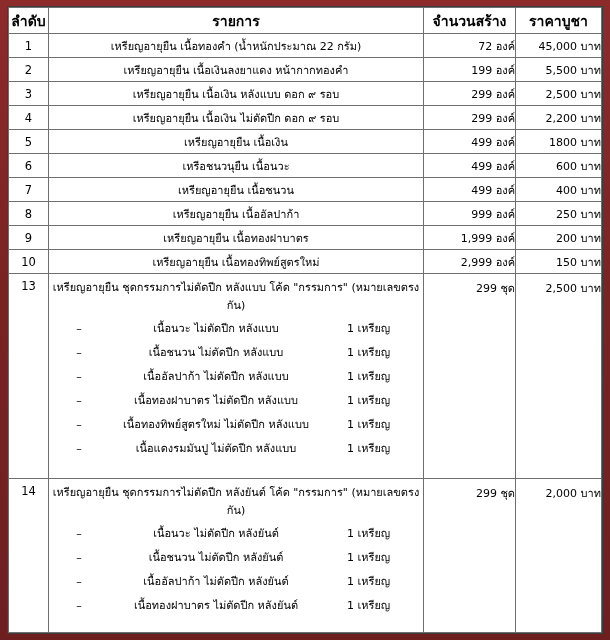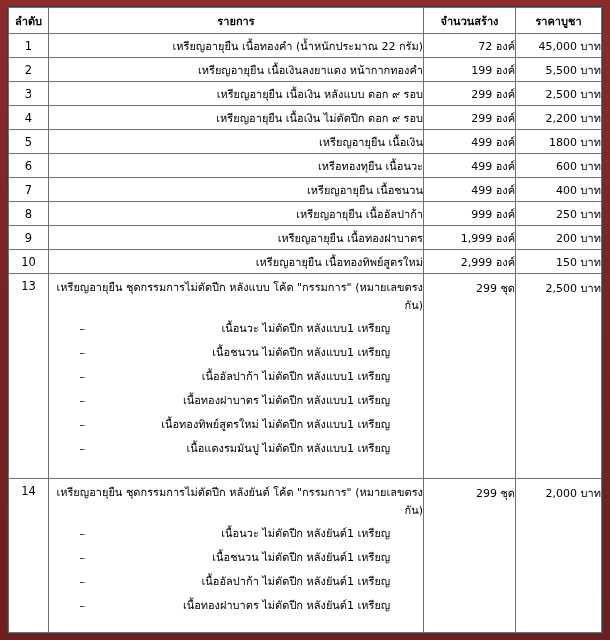--- a/index.html
+++ b/index.html
@@ -39,36 +39,36 @@
   }
   table.list th,
   table.list td {
     border: 1px solid #6f6f6f;
     padding: 0;
     vertical-align: middle;
   }
   thead th {
     font-weight: bold;
     text-align: center;
-    font-size: 11px;
+    font-size: 14px;
     height: 25px;
     background: #ffffff;
   }
   .col-no   { width: 40px; }
   .col-item { width: auto; }
   .col-qty  { width: 92px; }
   .col-price{ width: 86px; }
 
   td.no {
     text-align: center;
     font-size: 11.5px;
   }
   td.item {
     padding: 2px 0 2px 8px;
-    text-align: right;
+    text-align: center;
     margin-top: 40px;
   }
   td.qty {
     text-align: right;
     padding-right: 8px;
   }
   td.price {
     text-align: right;
     padding-right: 8px;
   }
@@ -152,21 +152,21 @@
           <td class="price">2,200 บาท</td>
         </tr>
         <tr class="simple">
           <td class="no">5</td>
           <td class="item">เหรียญอายุยืน เนื้อเงิน</td>
           <td class="qty">499 องค์</td>
           <td class="price">1800 บาท</td>
         </tr>
         <tr class="simple">
           <td class="no">6</td>
-          <td class="item">เหรีอทองทุยืน เนื้อนวะ</td>
+          <td class="item">เหรีอชนวนุยืน เนื้อนวะ</td>
           <td class="qty">499 องค์</td>
           <td class="price">600 บาท</td>
         </tr>
         <tr class="simple">
           <td class="no">7</td>
           <td class="item">เหรียญอายุยืน เนื้อชนวน</td>
           <td class="qty">499 องค์</td>
           <td class="price">400 บาท</td>
         </tr>
         <tr class="simple">

